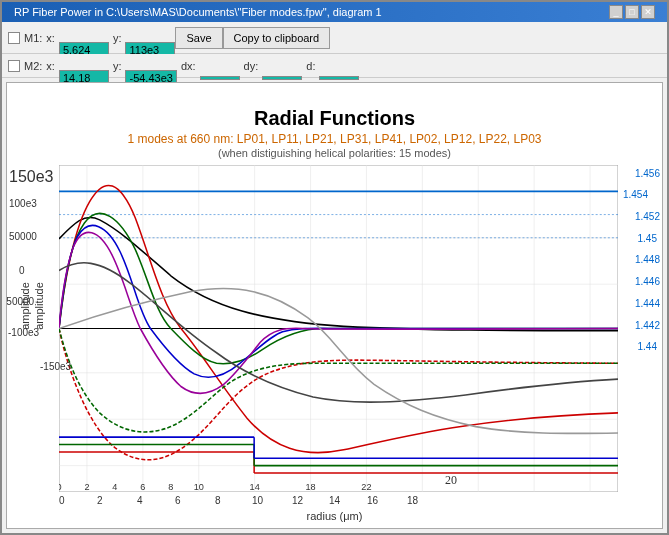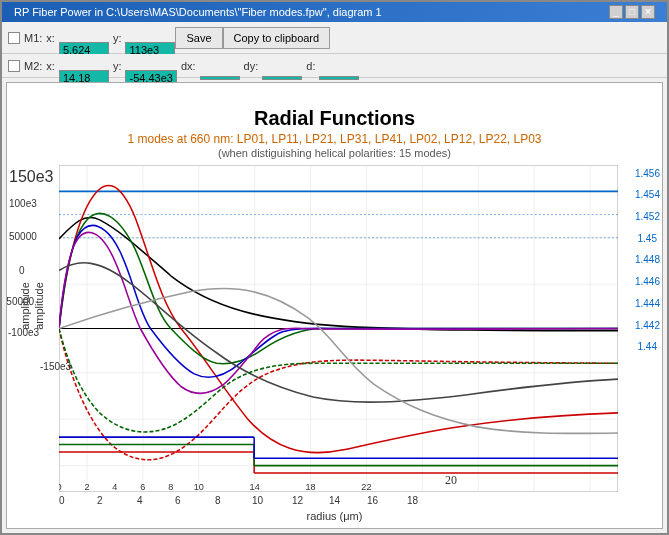--- a/index.html
+++ b/index.html
@@ -255,21 +255,21 @@
 
     <div style="position:absolute;left:2px;top:85px;font-size:16px;color:#333;text-align:center;">150e3</div>
     <div style="position:absolute;left:2px;top:115px;font-size:10px;color:#333;">100e3</div>
     <div style="position:absolute;left:2px;top:148px;font-size:10px;color:#333;">50000</div>
     <div style="position:absolute;left:12px;top:182px;font-size:10px;color:#333;">0</div>
     <div style="position:absolute;left:-4px;top:213px;font-size:10px;color:#333;">-50000</div>
     <div style="position:absolute;left:1px;top:244px;font-size:10px;color:#333;">-100e3</div>
     <div style="position:absolute;left:1px;top:278px;font-size:10px;color:#333;padding-left:32px;">-150e3</div>
 
     <div style="position:absolute;right:2px;top:85px;font-size:10px;color:#0066cc;">1.456</div>
-    <div style="position:absolute;right:2px;top:106px;font-size:10px;color:#0066cc;">1.454</div>
+    <div style="position:absolute;right:14px;top:106px;font-size:10px;color:#0066cc;">1.454</div>
     <div style="position:absolute;right:2px;top:128px;font-size:10px;color:#0066cc;">1.452</div>
     <div style="position:absolute;right:5px;top:150px;font-size:10px;color:#0066cc;">1.45</div>
     <div style="position:absolute;right:2px;top:171px;font-size:10px;color:#0066cc;">1.448</div>
     <div style="position:absolute;right:2px;top:193px;font-size:10px;color:#0066cc;">1.446</div>
     <div style="position:absolute;right:2px;top:215px;font-size:10px;color:#0066cc;">1.444</div>
     <div style="position:absolute;right:2px;top:237px;font-size:10px;color:#0066cc;">1.442</div>
     <div style="position:absolute;right:5px;top:258px;font-size:10px;color:#0066cc;">1.44</div>
 
     <div style="position:absolute;left:52px;bottom:22px;font-size:10px;color:#333;">0</div>
     <div style="position:absolute;left:90px;bottom:22px;font-size:10px;color:#333;">2</div>

